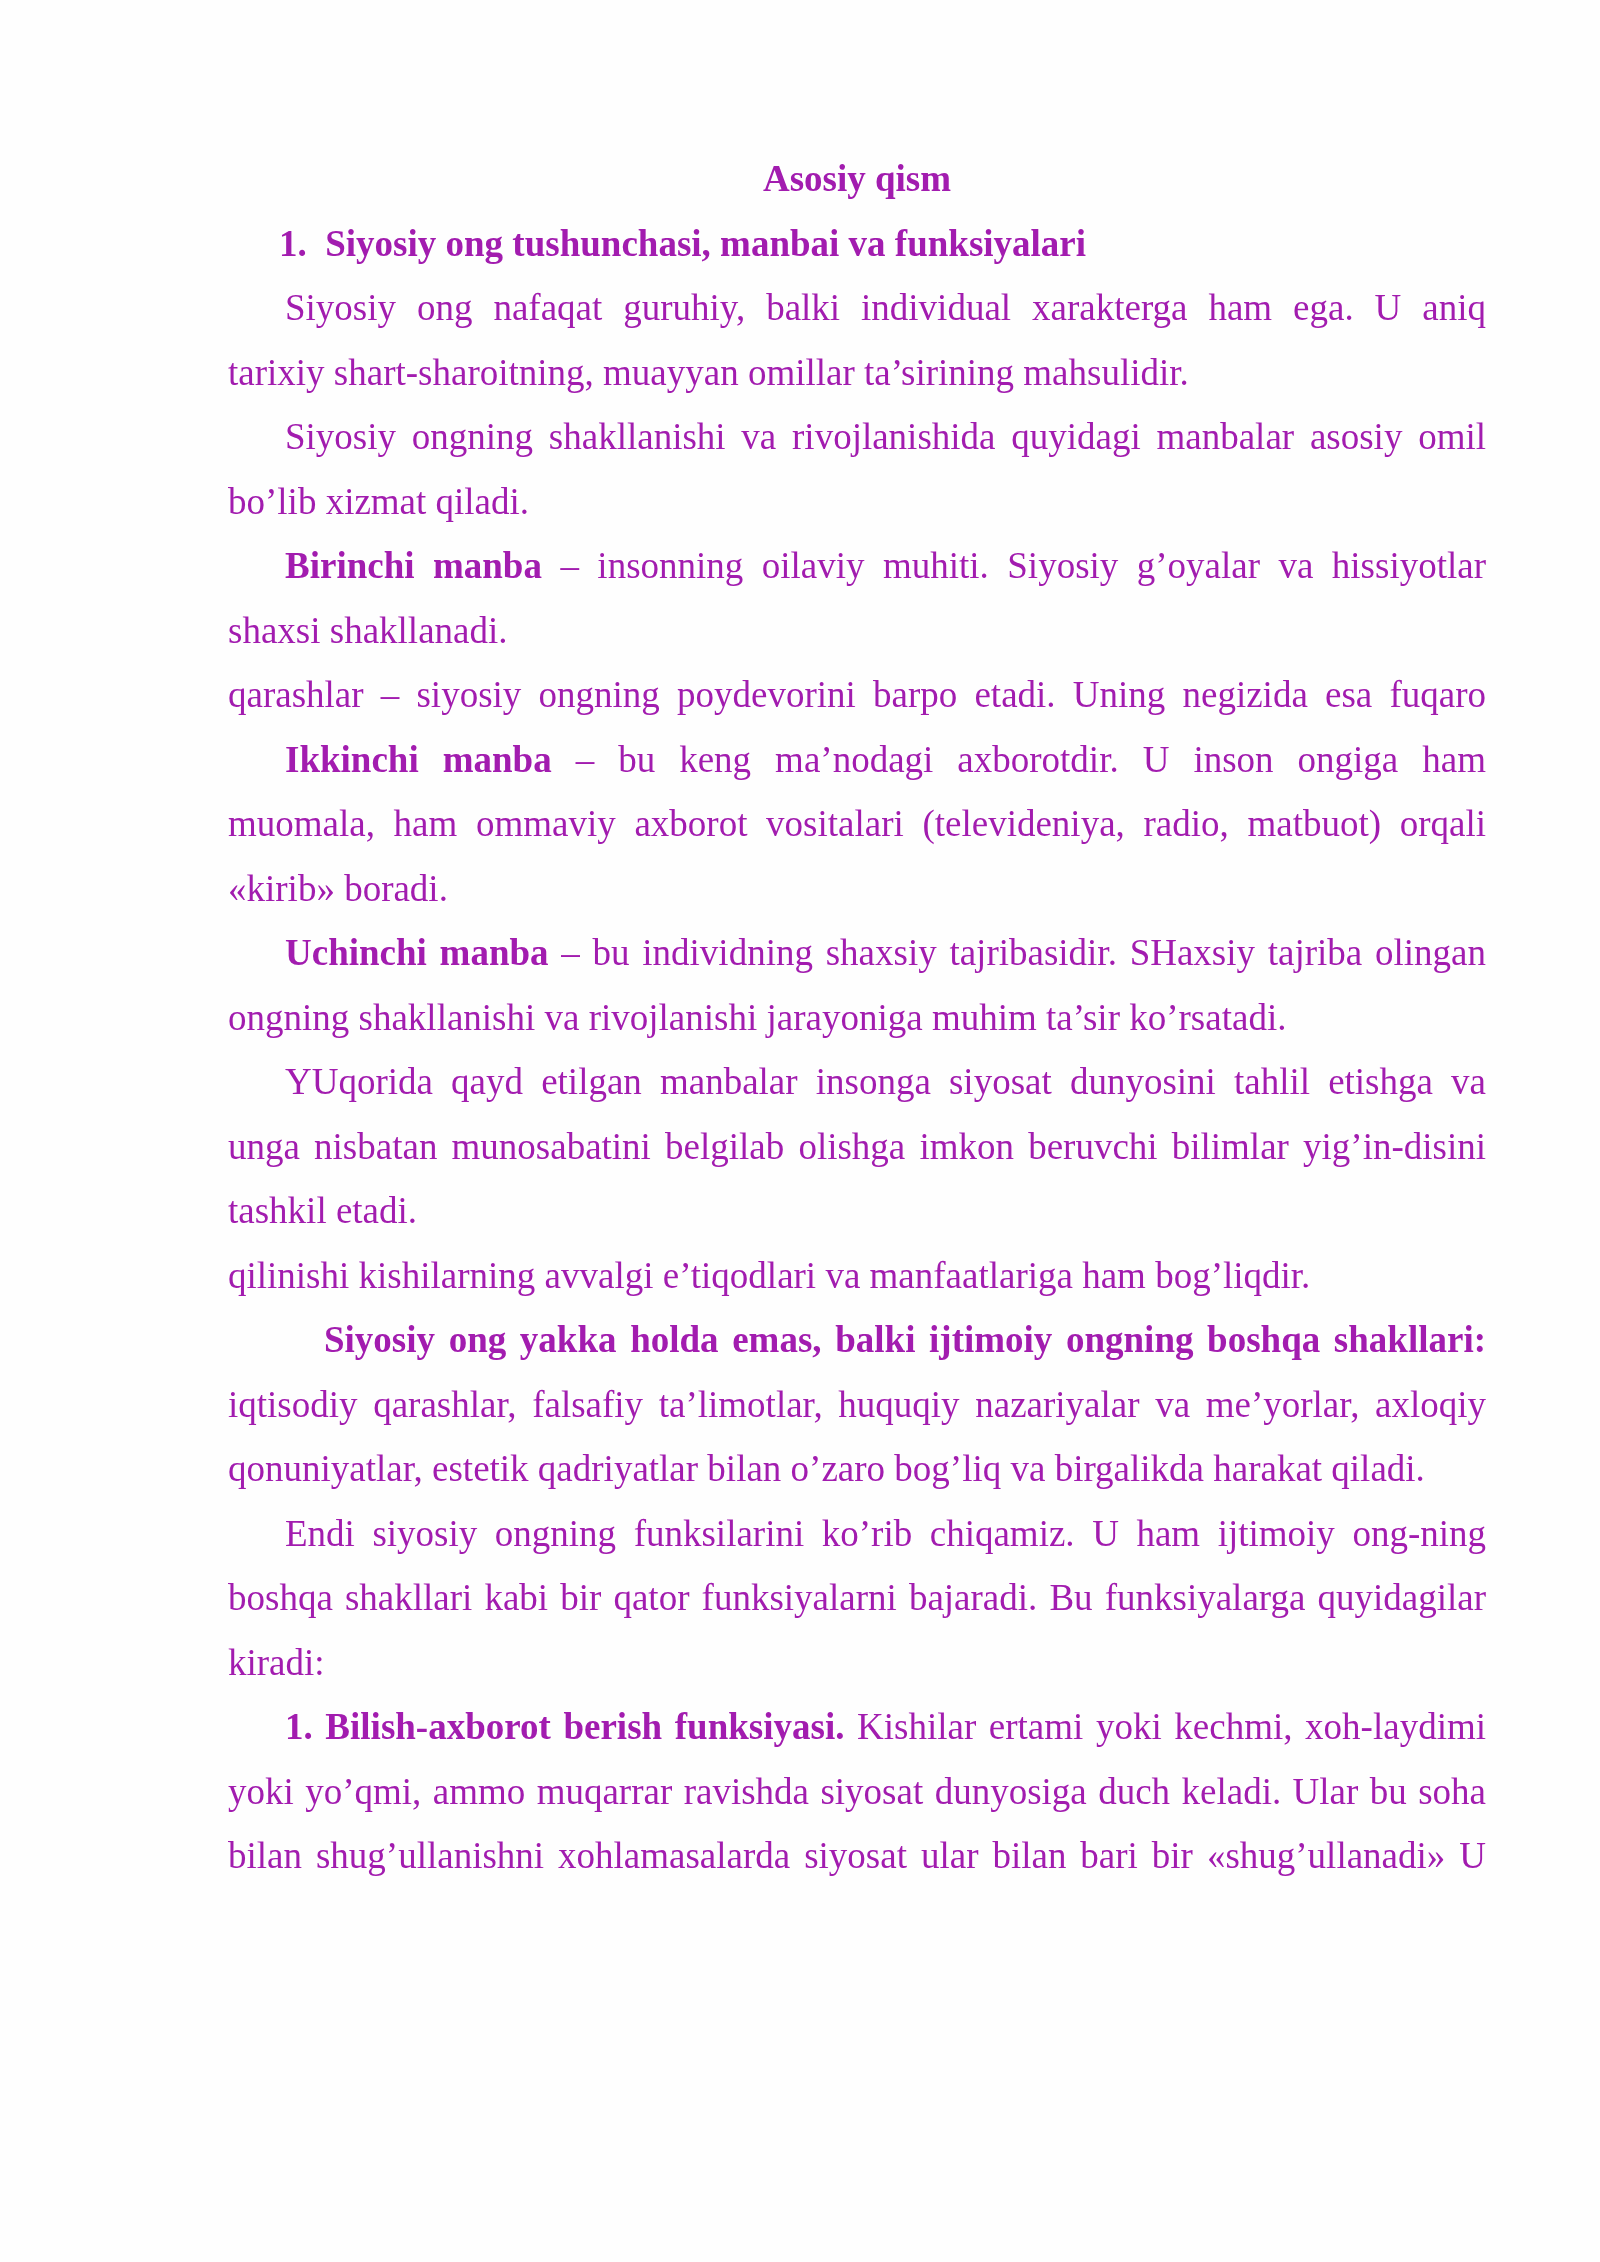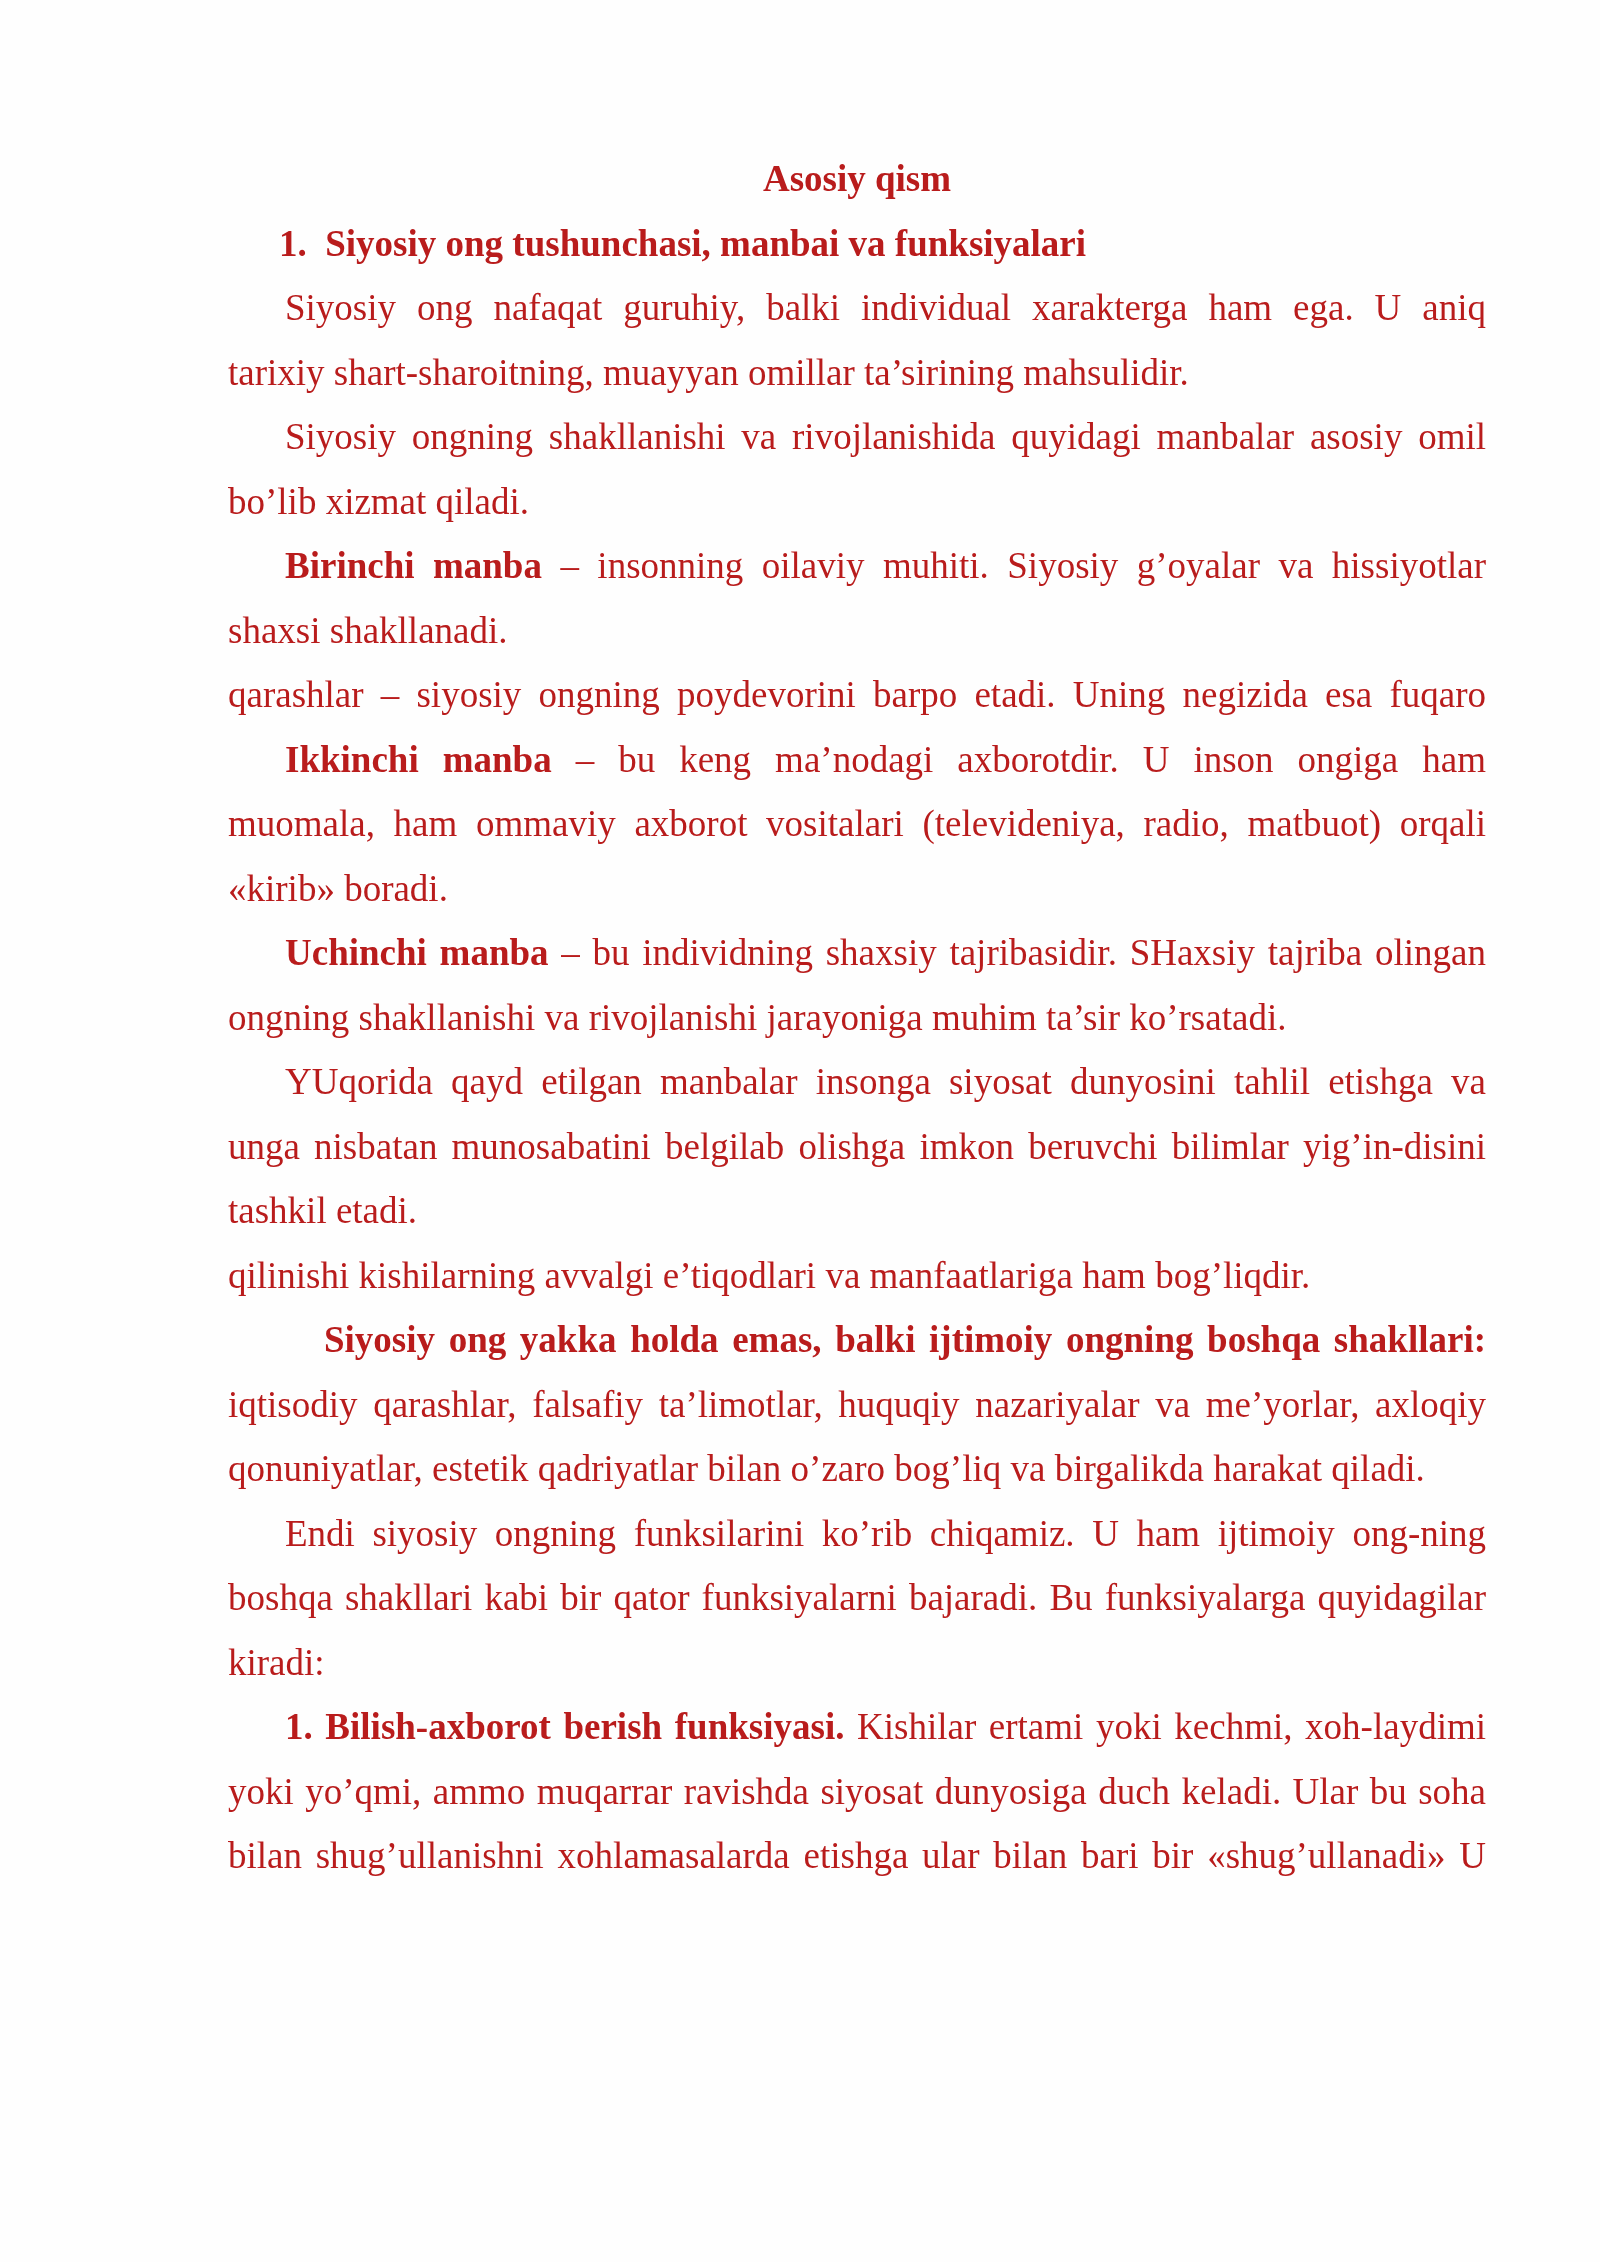--- a/index.html
+++ b/index.html
@@ -8,21 +8,21 @@
     background: #e8e8e8;
   }
   .page {
     position: relative;
     width: 1600px;
     height: 2262px;
     margin: 0 auto;
     background: #fefefe;
     overflow: hidden;
     font-family: "Liberation Serif", "DejaVu Serif", serif;
-    color: #b91c1c;
+    color: #a21caf;
   }
   .content {
     position: absolute;
     left: 228px;
     top: 147px;
     width: 1258px;
   }
   .line {
     font-size: 37px;
     line-height: 64.5px;
@@ -60,15 +60,15 @@
       <div class="line l"><span>tashkil etadi.</span></div>
       <div class="line l"><span>qilinishi kishilarning avvalgi e’tiqodlari va manfaatlariga ham bog’liqdir.</span></div>
       <div class="line j ind2"><span>Siyosiy ong yakka holda emas, balki ijtimoiy ongning boshqa shakllari:</span></div>
       <div class="line j"><span>iqtisodiy qarashlar, falsafiy ta’limotlar, huquqiy nazariyalar va me’yorlar, axloqiy</span></div>
       <div class="line l"><span>qonuniyatlar, estetik qadriyatlar bilan o’zaro bog’liq va birgalikda harakat qiladi.</span></div>
       <div class="line j ind1"><span>Endi siyosiy ongning funksilarini ko’rib chiqamiz. U ham ijtimoiy ong-ning</span></div>
       <div class="line j"><span>boshqa shakllari kabi bir qator funksiyalarni bajaradi. Bu funksiyalarga quyidagilar</span></div>
       <div class="line l"><span>kiradi:</span></div>
       <div class="line j ind1"><span class="b">1. Bilish-axborot berish funksiyasi.</span><span> Kishilar ertami yoki kechmi, xoh-laydimi</span></div>
       <div class="line j"><span>yoki yo’qmi, ammo muqarrar ravishda siyosat dunyosiga duch keladi. Ular bu soha</span></div>
-      <div class="line j"><span>bilan shug’ullanishni xohlamasalarda etishga ular bilan bari bir «shug’ullanadi» U</span></div>
+      <div class="line j"><span>bilan shug’ullanishni xohlamasalarda siyosat ular bilan bari bir «shug’ullanadi» U</span></div>
     </div>
 </div>
 
 </body></html>

